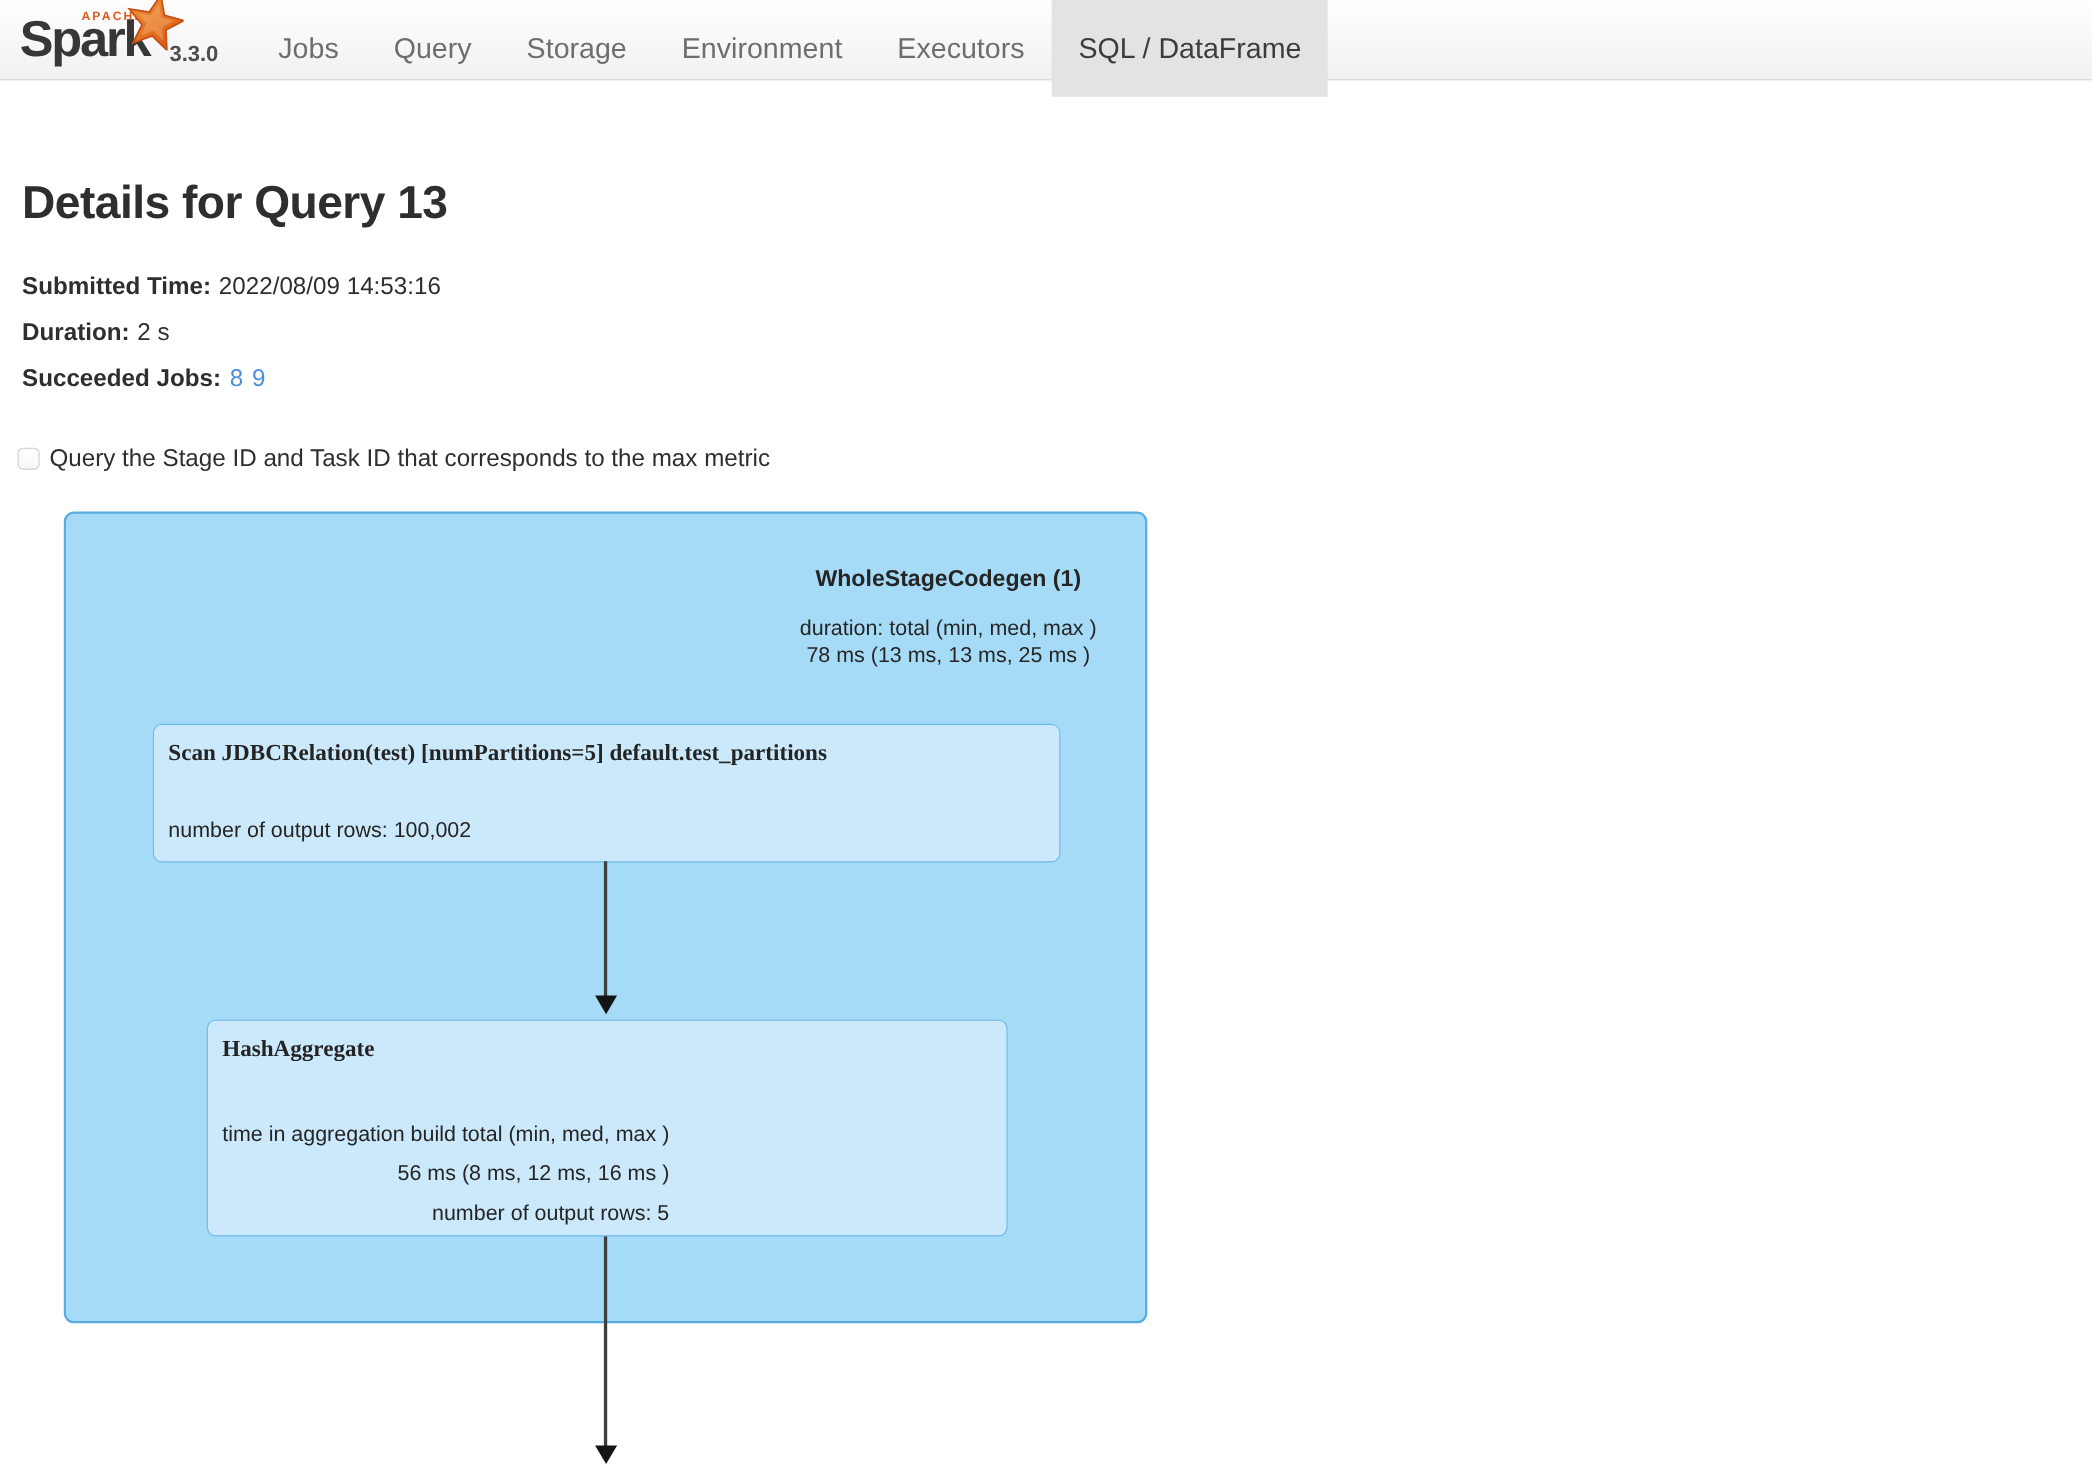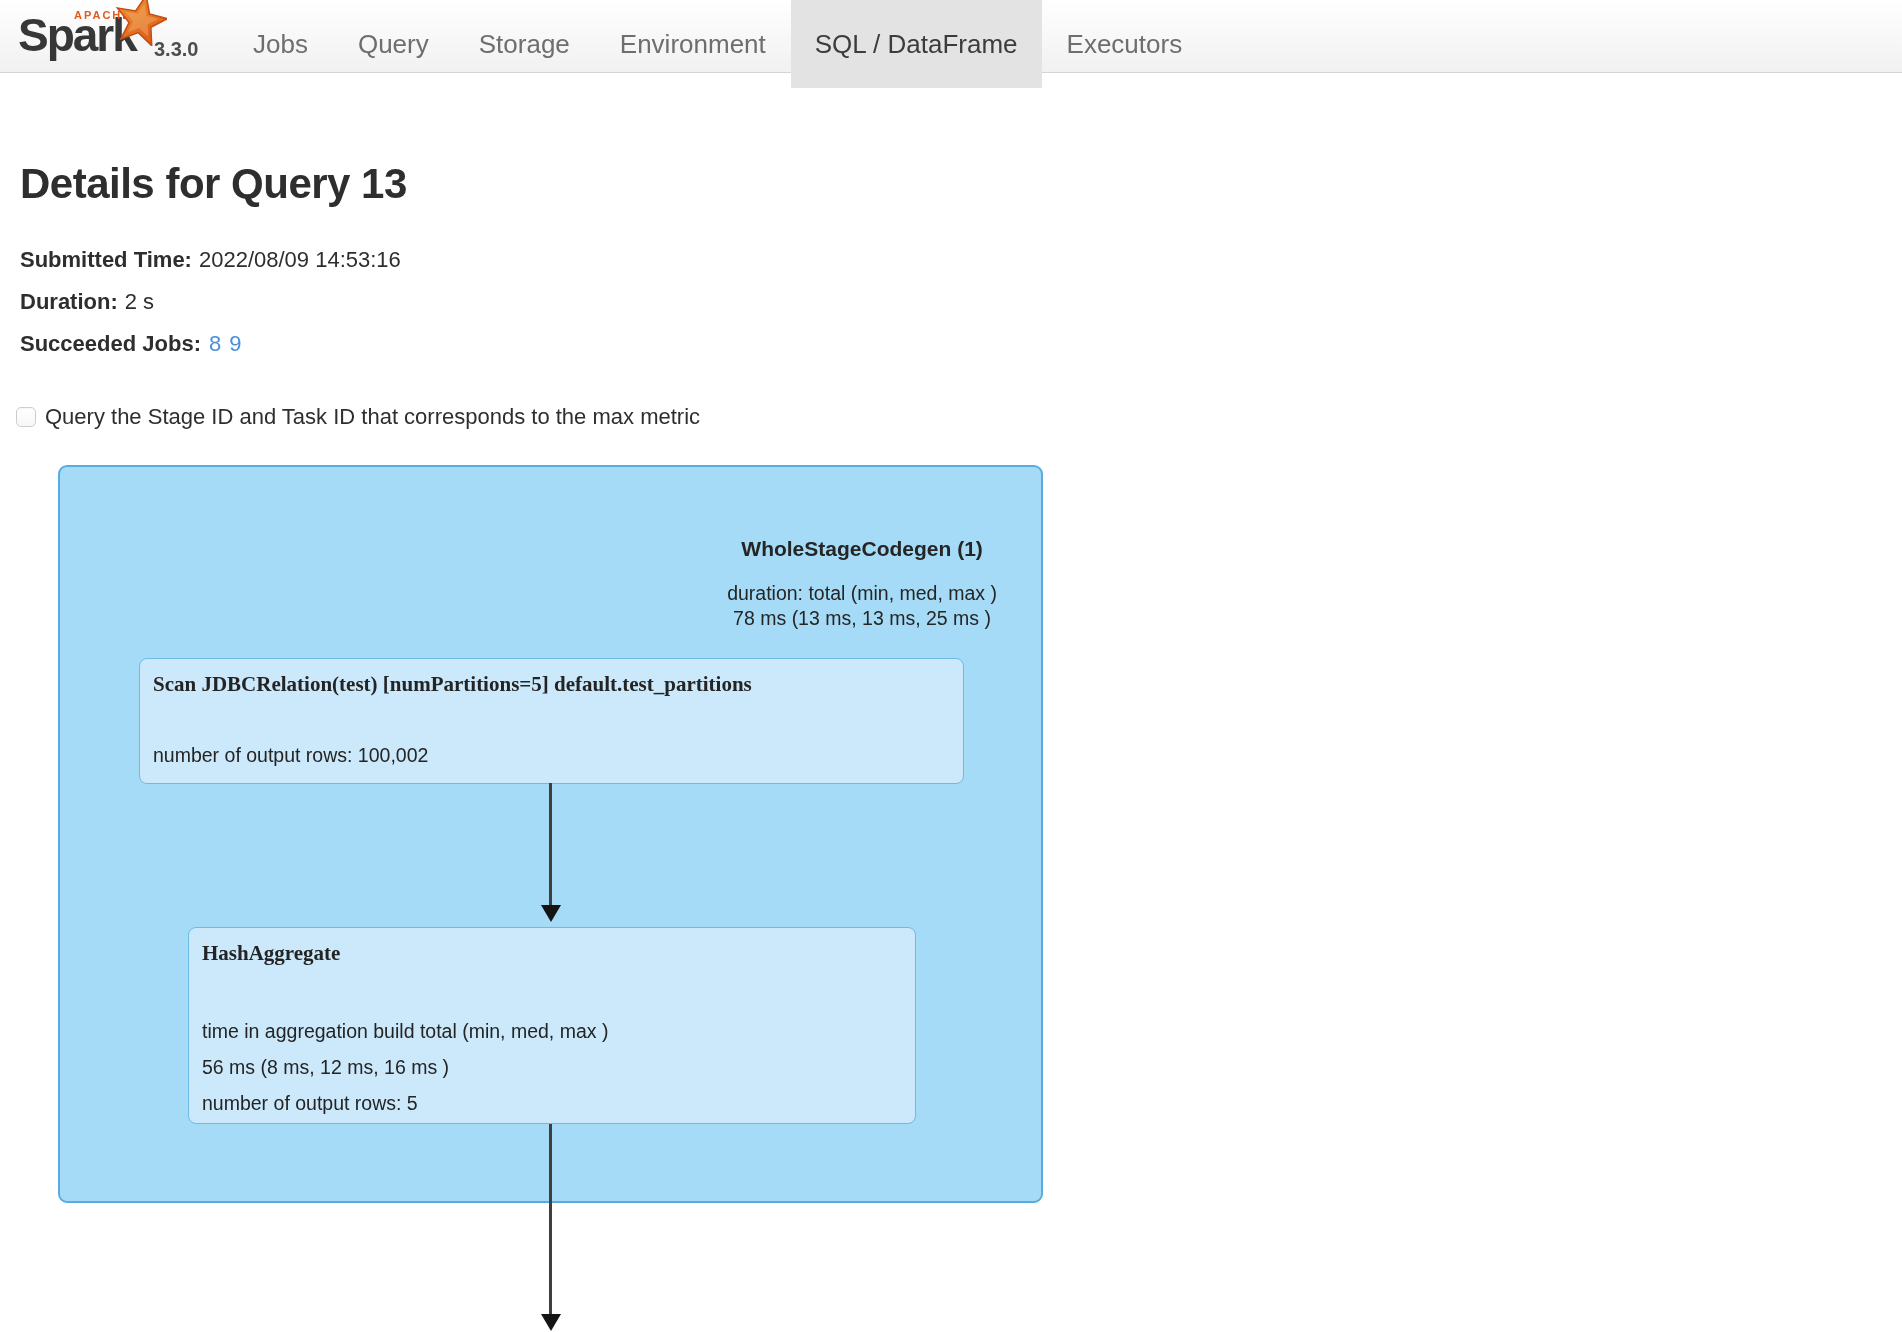--- a/index.html
+++ b/index.html
@@ -79,40 +79,40 @@
 
   
   .plan-viz { position:absolute; left:0; top:0; width:1902px; height:1332px; }
   .cluster {
     position:absolute; left:58px; top:465px; width:985px; height:738px;
     background:var(--cluster-fill,#a5dbf6);
     border:2px solid var(--cluster-stroke,#58ace2);
     border-radius:9px;
   }
   .cluster-label {
-    position:absolute; top:70px; right:44px;
+    position:absolute; top:48px; right:44px;
     text-align:center; color:#252525;
   }
   .cluster-title { font-size:21px; font-weight:bold; white-space:nowrap; }
   .cluster-metrics { margin-top:20px; font-size:19.5px; line-height:25px; white-space:nowrap; }
 
   .node {
     position:absolute;
     background:var(--node-fill,#cbe9fb);
     border:1.5px solid var(--node-stroke,#6fb9e9);
     border-radius:8px;
     color:#242424;
   }
   .node-scan { left:79px; top:191px; width:825px; height:126px; }
   .node-hash { left:128px; top:460px; width:728px; height:197px; }
   .node-title {
     position:absolute; left:13px; top:13px;
     font-size:21px; font-weight:bold; white-space:nowrap;font-family:Liberation Serif, serif;
   }
-  .node-metrics { position:absolute; left:13px; font-size:19.5px; white-space:nowrap; }
+  .node-metrics { position:absolute; left:13px; font-size:19.5px; white-space:nowrap;text-align:right; }
   .node-scan .node-metrics { bottom:15px; line-height:26px; }
   .node-hash .node-metrics { top:85px; line-height:36px; }
 
   .edge-line {
     position:absolute; width:3px;
     background:var(--edge-color,#3f3f3f);
   }
   .edge-head {
     position:absolute; width:0; height:0;
     border-left:10px solid transparent;
@@ -147,22 +147,22 @@
           </g>
         </svg>
       </span>
       <span class="logo-version">3.3.0</span>
     </div>
     <div class="nav-tabs">
       <div class="nav-tab">Jobs</div>
       <div class="nav-tab">Query</div>
       <div class="nav-tab">Storage</div>
       <div class="nav-tab">Environment</div>
+      <div class="nav-tab">Executors</div>
       <div class="nav-tab active">SQL / DataFrame</div>
-      <div class="nav-tab">Executors</div>
     </div>
   </div>
 
   <div class="content">
     <h2 class="page-title">Details for Query 13</h2>
 
     <ul class="meta" style="list-style:none;">
       <li class="meta-row">
         <span class="meta-label">Submitted Time:</span><span class="meta-value">2022/08/09 14:53:16</span>
       </li>

